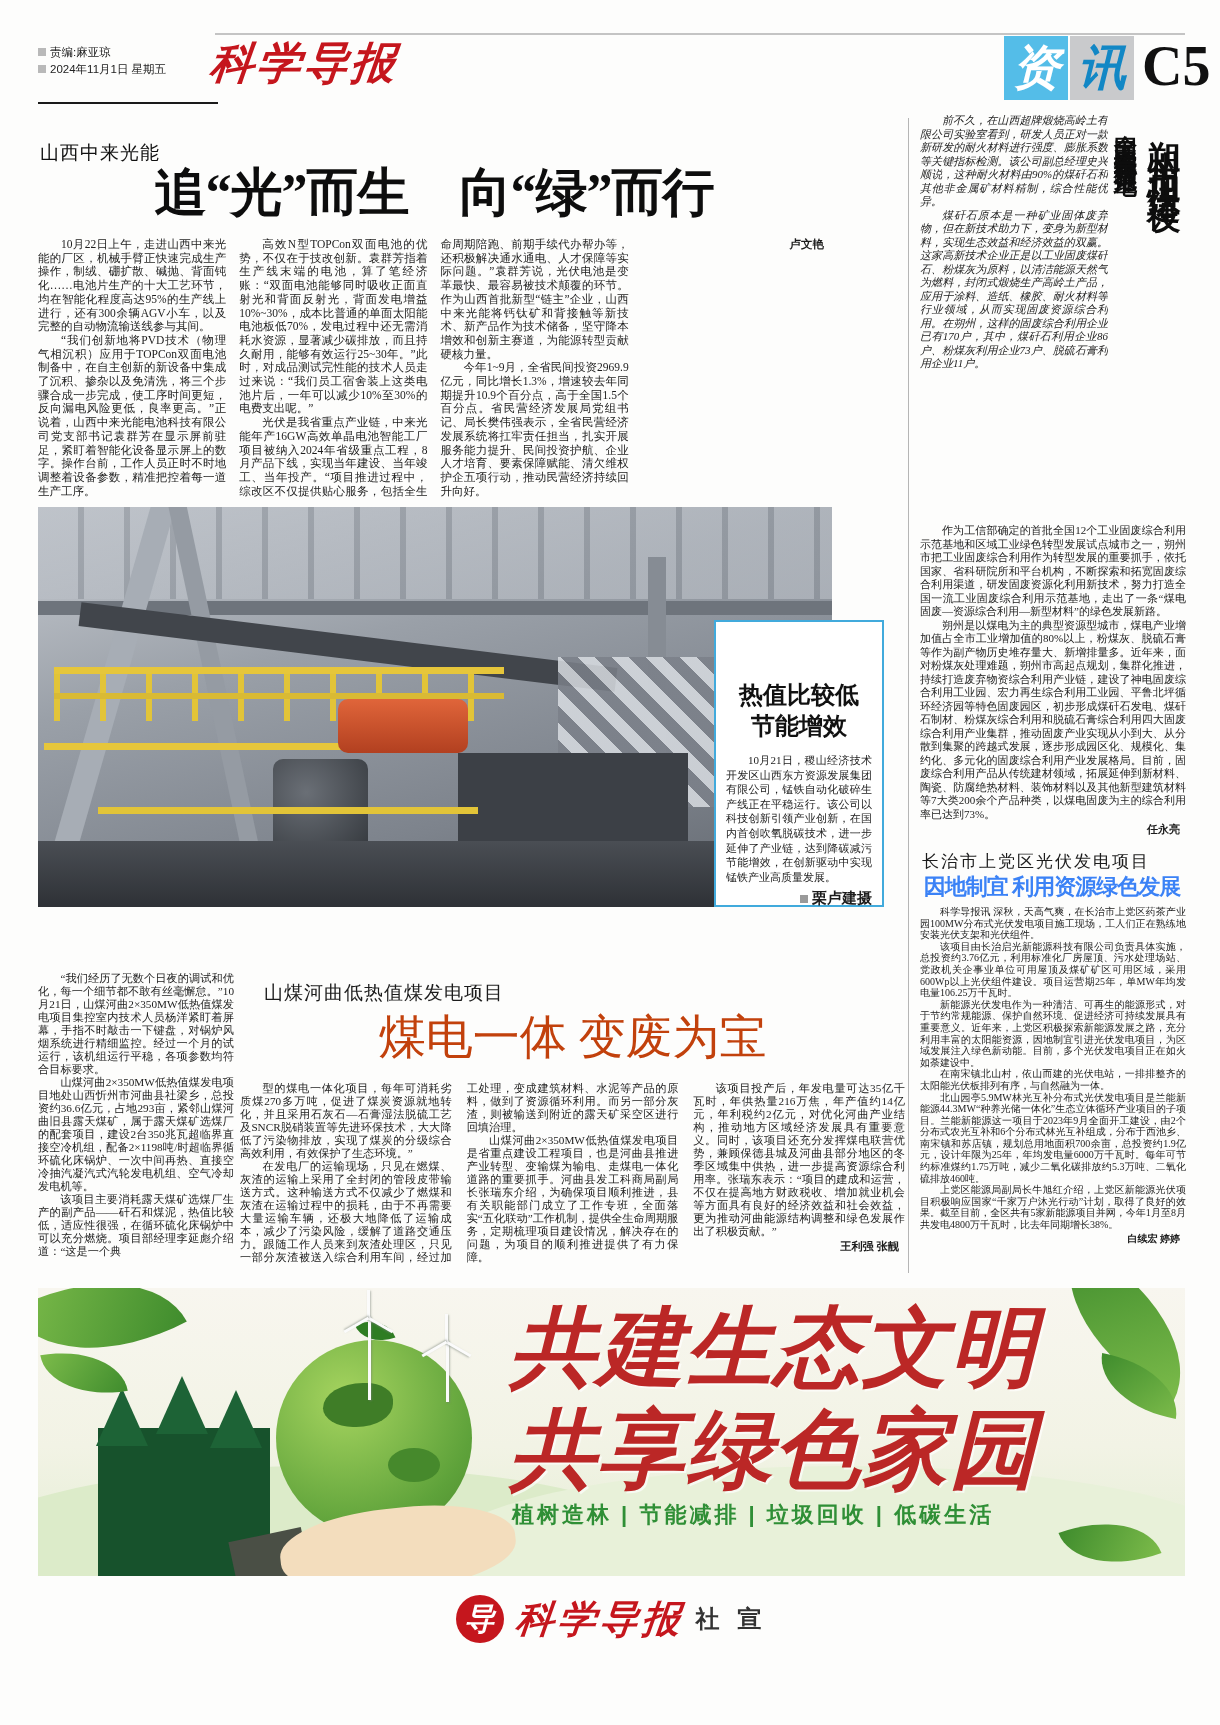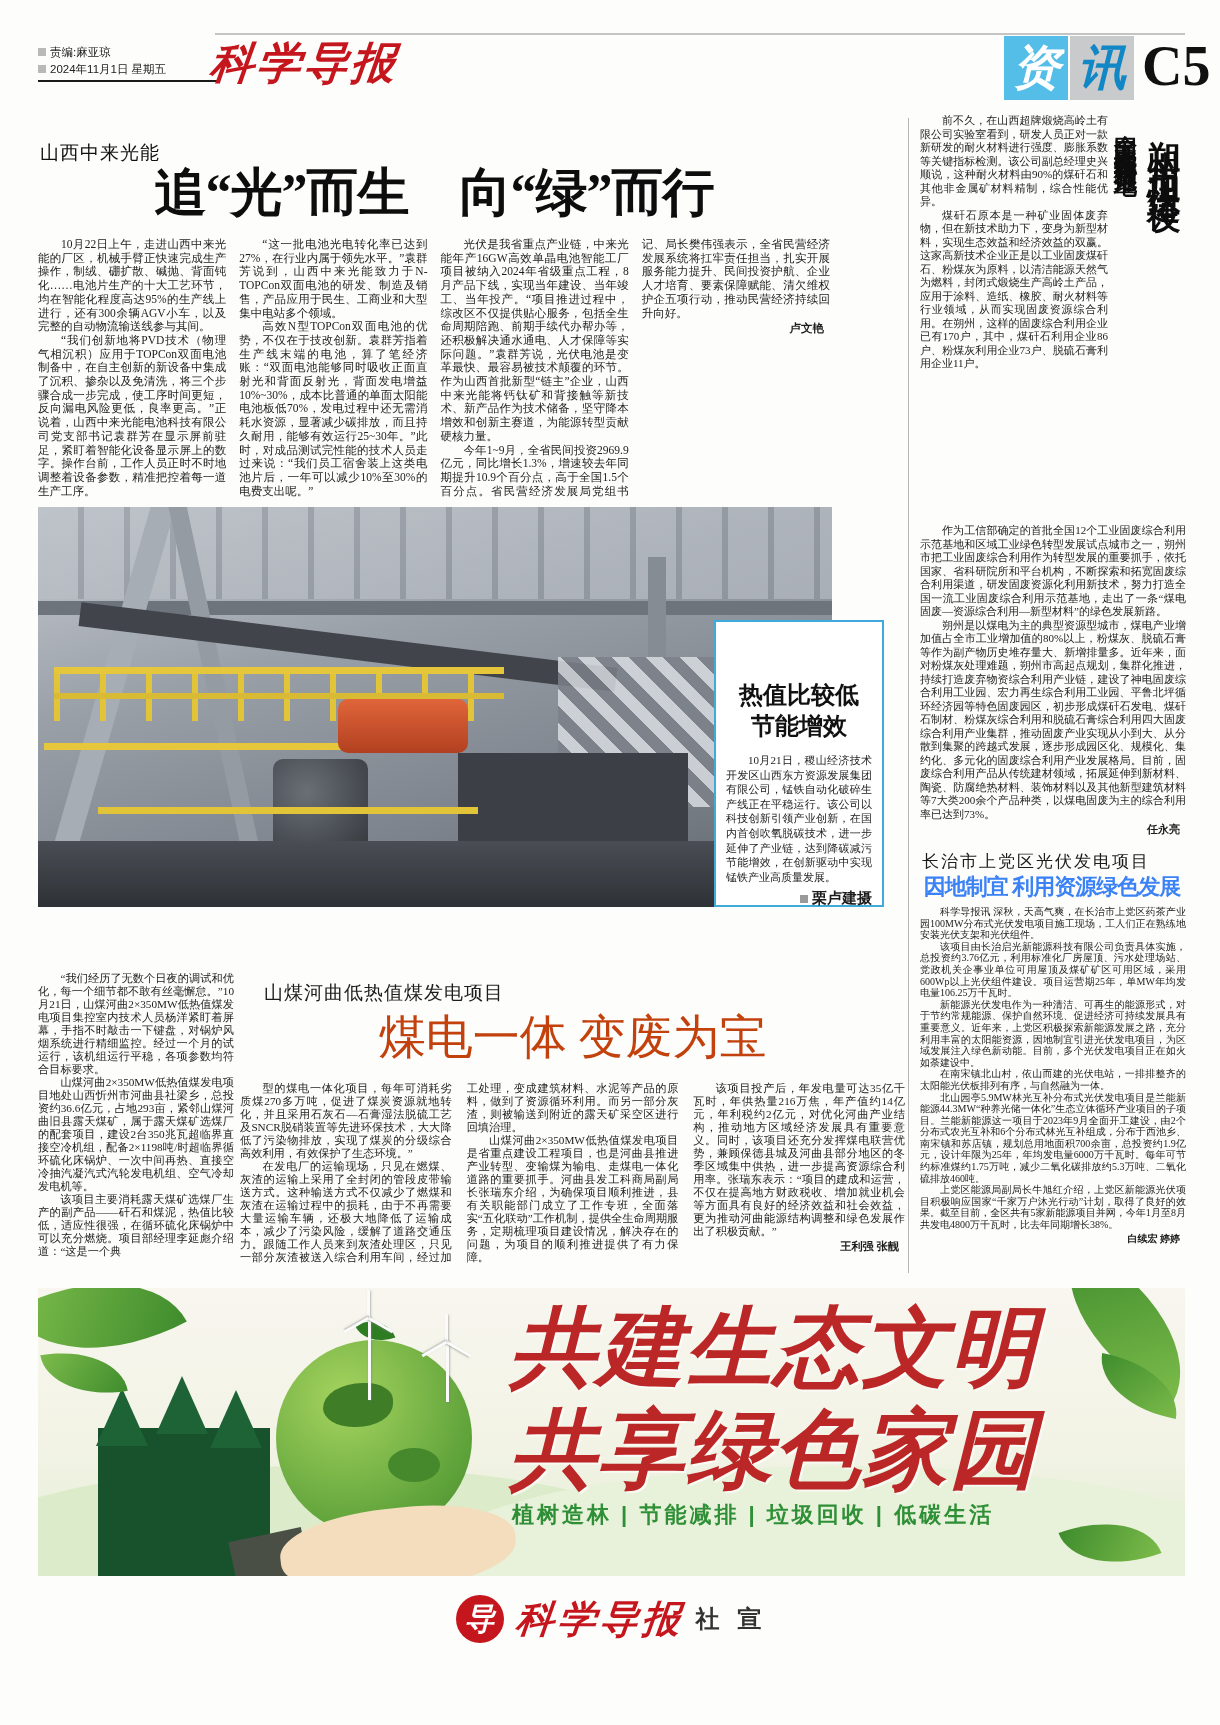--- a/index.html
+++ b/index.html
@@ -2,21 +2,21 @@
 <html><head>
 <meta charset="utf-8">
 <style>
   * { margin:0; padding:0; box-sizing:border-box; }
   html,body { background:#e8e8e8; }
   body { font-family:"Liberation Serif","DejaVu Serif",serif; }
   .page { position:relative; width:1220px; height:1725px; margin:0 auto; background:#fdfdfc; overflow:hidden; color:#1c1c1c; }
 
   
   .rule-top { position:absolute; left:215px; top:33px; width:970px; height:2px; background:#c4c4c4; }
-  .editor-block { position:absolute; left:38px; top:44px; width:180px; font-size:11.5px; line-height:17px; color:#222; border-bottom:2px solid #1a1a1a; padding-bottom:2px; font-family:"Liberation Sans","DejaVu Sans",sans-serif; }
+  .editor-block { position:absolute; left:38px; top:44px; width:180px; font-size:11.5px; line-height:17px; color:#222; border-bottom:2px solid #1a1a1a; padding-bottom:24px; font-family:"Liberation Sans","DejaVu Sans",sans-serif; }
   .sq { display:inline-block; width:8px; height:8px; background:#b9b9b9; margin-right:4px; }
   .masthead { position:absolute; left:210px; top:34px; font-size:44px; font-weight:bold; font-style:italic; color:#c5161d; letter-spacing:3px; transform:skewX(-6deg); }
   .sec-tag { position:absolute; top:36px; width:64px; height:64px; text-align:center; }
   .sec-tag.b1 { left:1004px; background:#54bde8; }
   .sec-tag.b2 { left:1070px; background:#c9cacc; }
   .sec-tag .ch { font-size:48px; line-height:64px; font-weight:bold; font-style:italic; }
   .b1 .ch { color:#ffffff; }
   .b2 .ch { color:#1287c5; }
   .page-no { position:absolute; left:1142px; top:34px; font-size:56px; font-weight:bold; color:#111; }
 
@@ -58,21 +58,21 @@
   .cap-credit .sq { background:#9a9a9a; }
 
   
   .md-leftcol { position:absolute; left:38px; top:972px; width:196px; height:300px; font-size:11.2px; line-height:13px; text-align:justify; overflow:hidden; }
   .md-kicker { position:absolute; left:264px; top:980px; font-size:19px; letter-spacing:1px; }
   .md-headline { position:absolute; left:240px; top:1006px; width:665px; text-align:center; font-size:47px; font-weight:normal; color:#c2410c; }
   .cols3 { position:absolute; left:240px; top:1082px; width:665px; height:192px; column-count:3; column-gap:15px; column-fill:auto; font-size:11.2px; line-height:13px; text-align:justify; overflow:hidden; }
 
   
   .txtblock { text-align:justify; }
-  .shz-upper { position:absolute; left:920px; top:114px; width:188px; height:404px; font-size:11px; line-height:13.5px; overflow:hidden; }
+  .shz-upper { position:absolute; left:920px; top:114px; width:188px; height:404px; font-size:11px; line-height:13.5px; overflow:hidden;font-style:italic; }
   .shz-title { position:absolute; left:1106px; top:114px; width:80px; height:404px; writing-mode:vertical-rl; text-align:justify; }
   .shz-title .t-outer { font-size:33px; font-weight:bold; letter-spacing:10px; color:#0d0d0d; }
   .shz-title .t-inner { font-size:23px; font-weight:bold; letter-spacing:3px; color:#0d0d0d; margin-top:2px; }
   .shz-lower { position:absolute; left:920px; top:524px; width:266px; font-size:11px; line-height:13.5px; }
 
   .cz-kicker { position:absolute; left:922px; top:850px; font-size:17px; letter-spacing:2px; }
   .cz-headline { position:absolute; left:916px; top:872px; width:272px; text-align:center; font-size:22px; font-weight:bold; letter-spacing:-1px; color:#3b82f6; }
   .cz-body { position:absolute; left:920px; top:906px; width:266px; height:366px; font-size:10px; line-height:11.6px; overflow:hidden; }
 
   
@@ -125,21 +125,20 @@
   <div class="sec-tag b2"><span class="ch">讯</span></div>
   <div class="page-no">C5</div>
 
   <div class="v-rule"></div>
 
   <div class="kicker-top">山西中来光能</div>
   <div class="headline-top">追“光”而生　向“绿”而行</div>
   <div class="cols-top">
     <p>10月22日上午，走进山西中来光能的厂区，机械手臂正快速完成生产操作，制绒、硼扩散、碱抛、背面钝化……电池片生产的十大工艺环节，均在智能化程度高达95%的生产线上进行，还有300余辆AGV小车，以及完整的自动物流输送线参与其间。</p>
       <p>“我们创新地将PVD技术（物理气相沉积）应用于TOPCon双面电池制备中，在自主创新的新设备中集成了沉积、掺杂以及免清洗，将三个步骤合成一步完成，使工序时间更短，反向漏电风险更低，良率更高。”正说着，山西中来光能电池科技有限公司党支部书记袁群芳在显示屏前驻足，紧盯着智能化设备显示屏上的数字。操作台前，工作人员正时不时地调整着设备参数，精准把控着每一道生产工序。</p>
-      <p>“这一批电池光电转化率已达到27%，在行业内属于领先水平。”袁群芳说到，山西中来光能致力于N-TOPCon双面电池的研发、制造及销售，产品应用于民生、工商业和大型集中电站多个领域。</p>
       <p>高效N型TOPCon双面电池的优势，不仅在于技改创新。袁群芳指着生产线末端的电池，算了笔经济账：“双面电池能够同时吸收正面直射光和背面反射光，背面发电增益10%~30%，成本比普通的单面太阳能电池板低70%，发电过程中还无需消耗水资源，显著减少碳排放，而且持久耐用，能够有效运行25~30年。”此时，对成品测试完性能的技术人员走过来说：“我们员工宿舍装上这类电池片后，一年可以减少10%至30%的电费支出呢。”</p>
       <p>光伏是我省重点产业链，中来光能年产16GW高效单晶电池智能工厂项目被纳入2024年省级重点工程，8月产品下线，实现当年建设、当年竣工、当年投产。“项目推进过程中，综改区不仅提供贴心服务，包括全生命周期陪跑、前期手续代办帮办等，还积极解决通水通电、人才保障等实际问题。”袁群芳说，光伏电池是变革最快、最容易被技术颠覆的环节。作为山西首批新型“链主”企业，山西中来光能将钙钛矿和背接触等新技术、新产品作为技术储备，坚守降本增效和创新主赛道，为能源转型贡献硬核力量。</p>
       <p>今年1~9月，全省民间投资2969.9亿元，同比增长1.3%，增速较去年同期提升10.9个百分点，高于全国1.5个百分点。省民营经济发展局党组书记、局长樊伟强表示，全省民营经济发展系统将扛牢责任担当，扎实开展服务能力提升、民间投资护航、企业人才培育、要素保障赋能、清欠维权护企五项行动，推动民营经济持续回升向好。</p>
       <div class="byline">卢文艳</div>
   </div>
 
   <div class="photo">
     <div class="ph-bg"></div>
     <div class="ph-roof"></div>
     <div class="ph-girder"></div>

